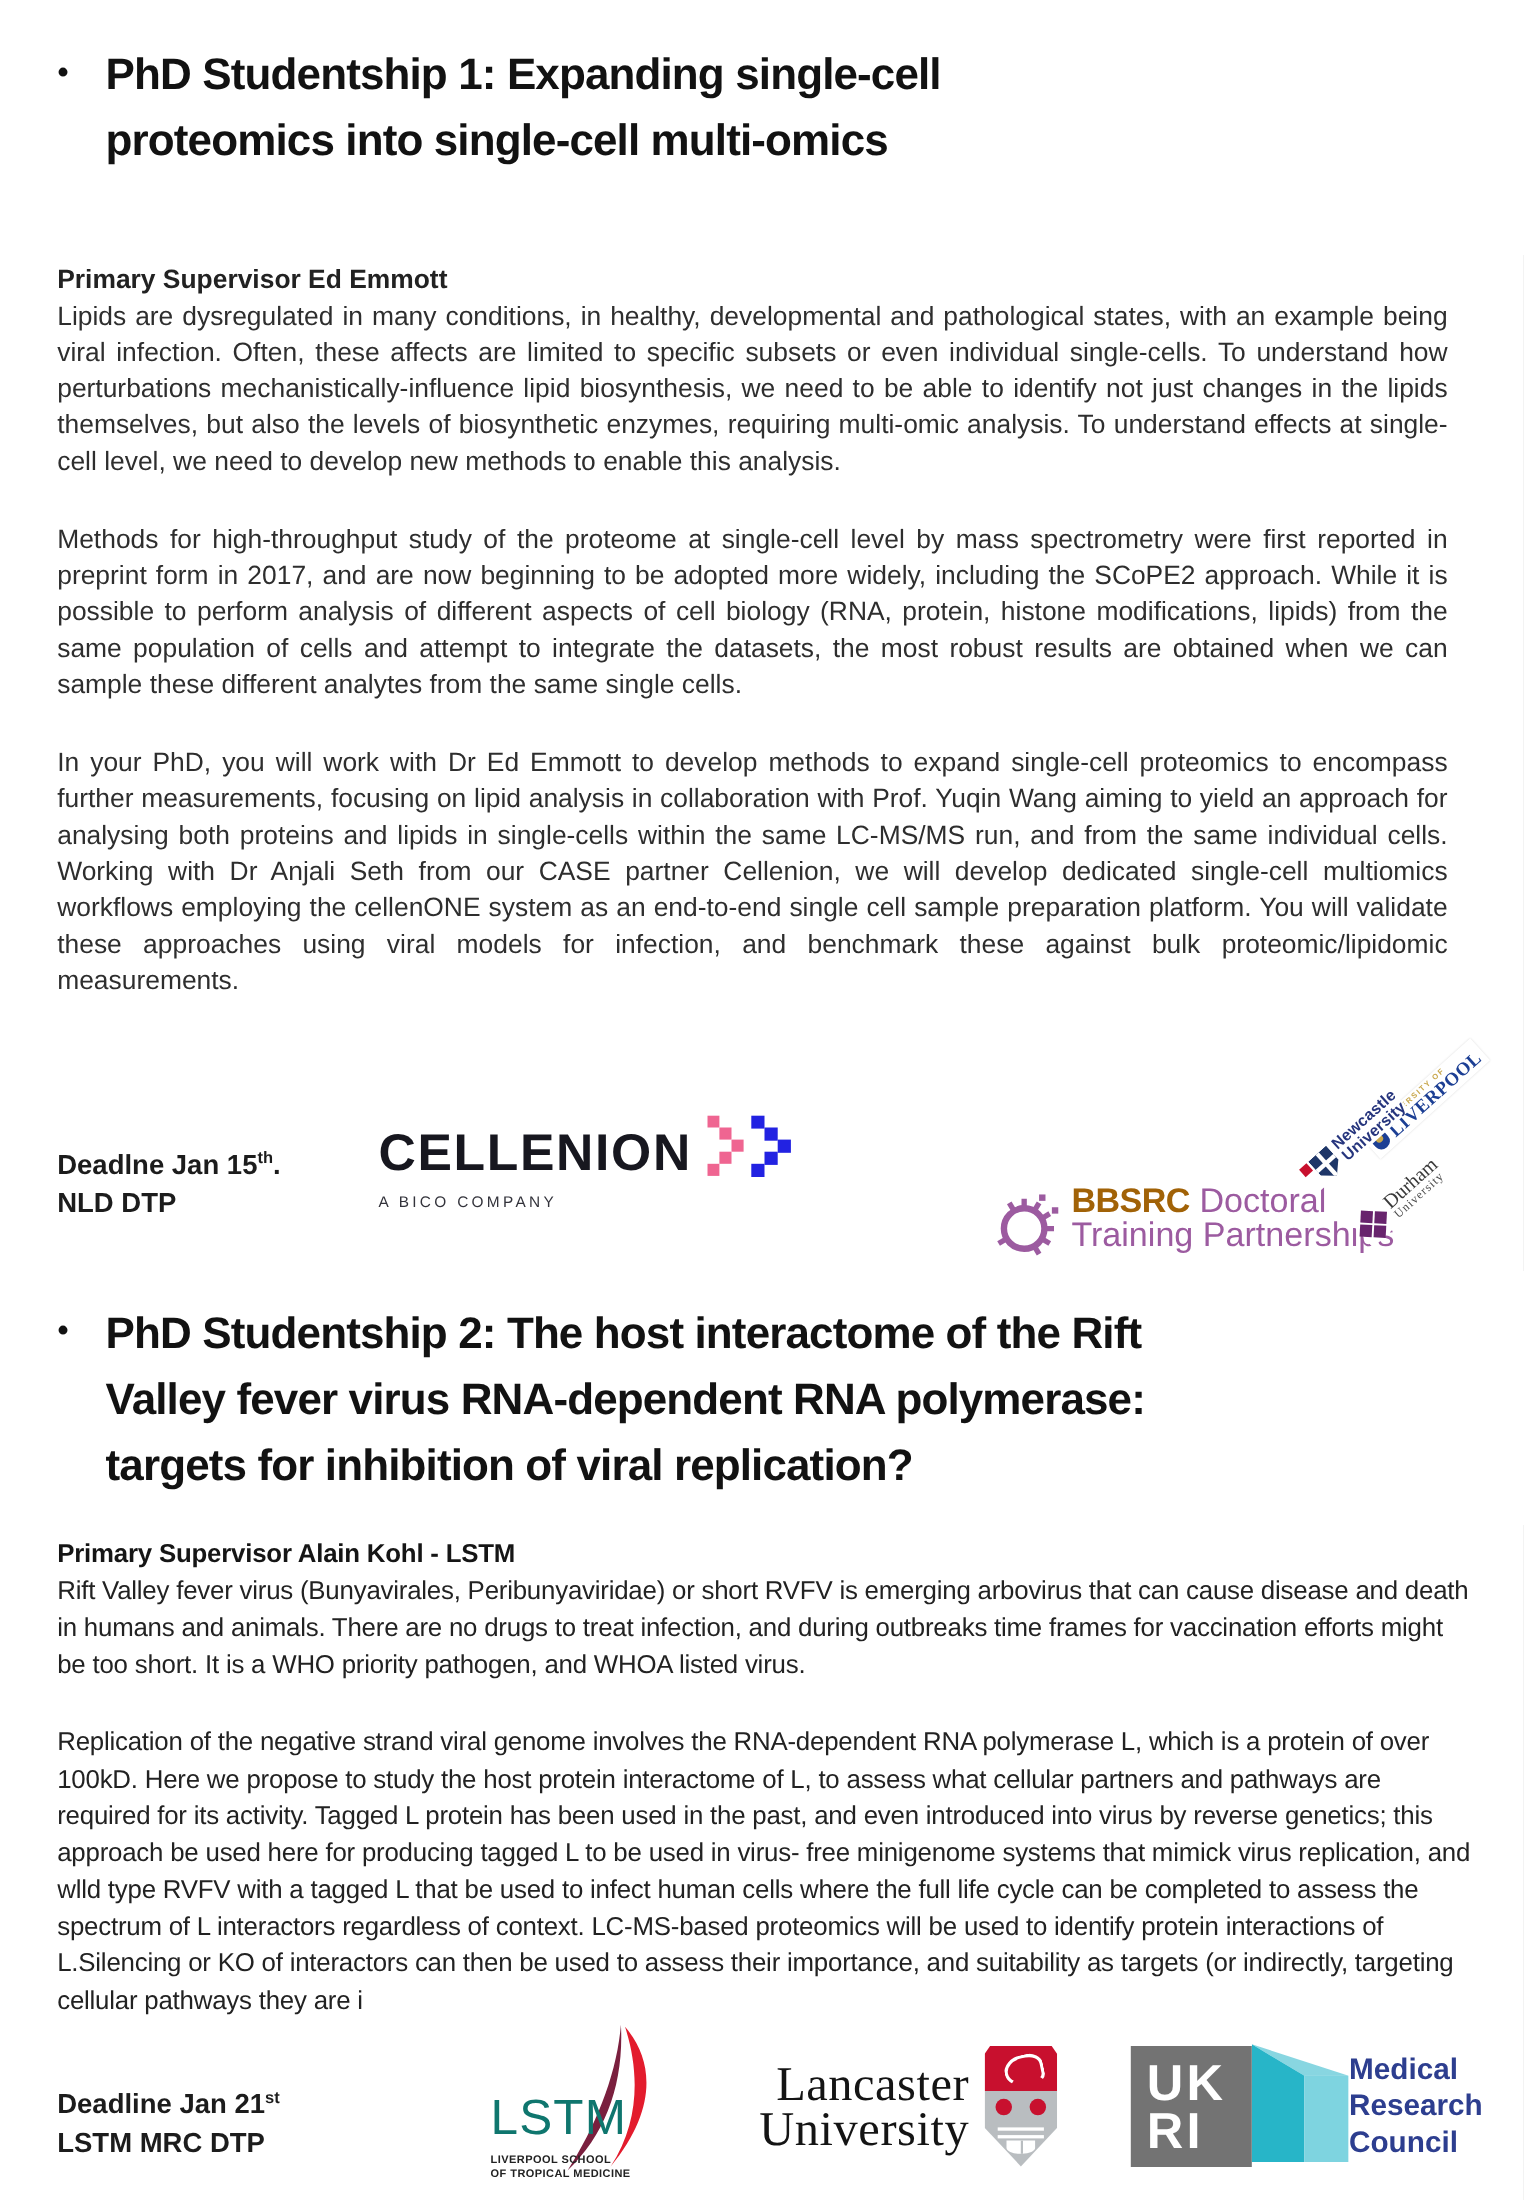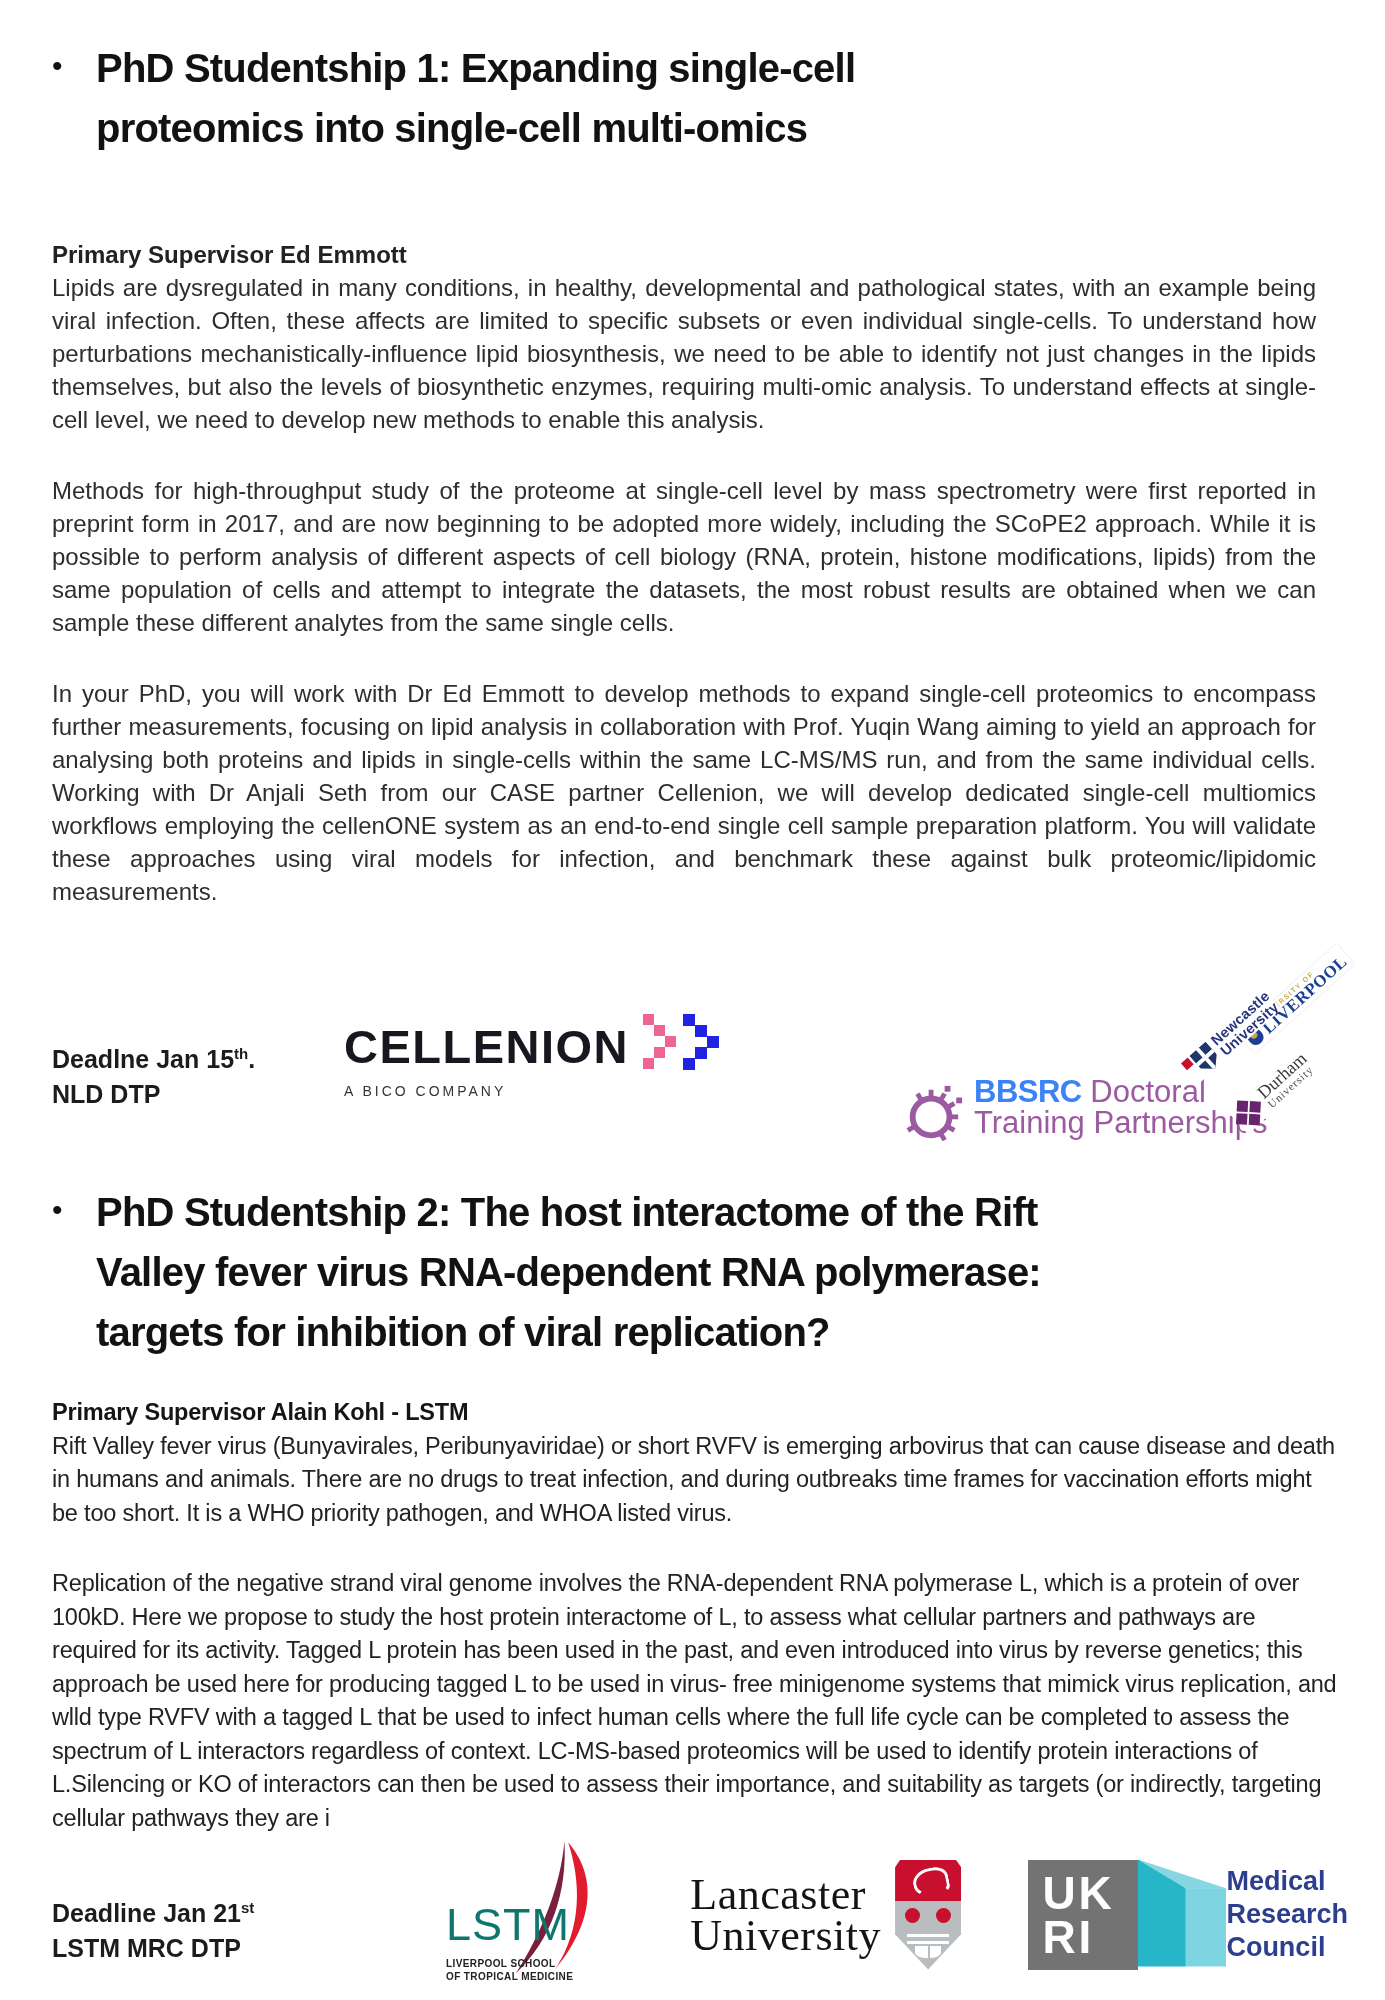--- a/index.html
+++ b/index.html
@@ -50,21 +50,21 @@
   }
   #cellenion .chev{display:inline-block; vertical-align:middle; margin-left:14px; margin-top:-6px;}
   #cellenion .tagline{
     margin-top:9px; font-size:14px; letter-spacing:3px; color:#33333b; font-weight:400;
   }
   
   #bbsrc{position:absolute; left:902px; top:1076px; display:flex; align-items:flex-start; z-index:3;}
   #bbsrc .gear{flex:0 0 auto; margin-right:10px; margin-top:2px;}
   #bbsrc .text{line-height:31px; white-space:nowrap;}
   #bbsrc .l1{font-size:31px;}
-  #bbsrc .word{color:#3b82f6; font-weight:700; letter-spacing:-0.5px;}
+  #bbsrc .word{color:#a16207; font-weight:700; letter-spacing:-0.5px;}
   #bbsrc .rest{color:#9c5ba0; font-weight:400;}
   #bbsrc .l2{font-size:31px; color:#9c5ba0;}
   
   #uni-cluster{position:absolute; left:1180px; top:982px; width:205px; height:175px; z-index:3;}
   .uni{position:absolute; transform:rotate(-42deg); transform-origin:left center; display:flex; align-items:center; background:#fff;}
   #uni-liverpool{left:66px; top:48px; padding:2px 4px; box-shadow:0 0 2px rgba(0,0,0,.15);}
   #uni-liverpool .crest{width:15px; height:19px; background:#1c3f94; border-radius:0 0 7px 7px; margin-right:4px; position:relative;}
   #uni-liverpool .crest::after{content:""; position:absolute; left:4px; top:5px; width:7px; height:7px; background:#c8a74c; border-radius:50%;}
   #uni-liverpool .small{font-size:7px; letter-spacing:1.6px; color:#c8a74c; font-weight:700;}
   #uni-liverpool .big{font-size:17px; letter-spacing:0.5px; color:#1c3f94; font-weight:700; font-family:"Liberation Serif", serif; line-height:16px;}
@@ -88,21 +88,21 @@
     position:absolute; left:438px; top:1832px; width:910px; height:165px; background:#ffffff;
     display:flex; justify-content:space-between; align-items:center; z-index:3;
   }
   
   #lstm{position:relative; width:185px; height:160px; flex:0 0 auto;}
   #lstm .swoosh{position:absolute; right:18px; top:2px;}
   #lstm .abbr{position:absolute; left:8px; bottom:44px; font-size:45px; color:#0f766e; letter-spacing:1px;}
   #lstm .sub{position:absolute; left:8px; bottom:12px; font-size:10px; font-weight:700; color:#222; line-height:13px; letter-spacing:0.4px;}
   
   #lancaster{display:flex; align-items:center; flex:0 0 auto;}
-  #lancaster .name{font-family:"Liberation Serif", serif; font-size:44px; color:#141414; line-height:41px; margin-right:14px; letter-spacing:0.5px;}
+  #lancaster .name{font-family:"Liberation Serif", serif; font-size:44px; color:#141414; line-height:41px; margin-right:14px; letter-spacing:0.5px;text-align:right;}
   #lancaster .shield{position:relative; width:66px; height:110px; clip-path:polygon(8% 0,92% 0,100% 7%,100% 68%,50% 100%,0 68%,0 7%); background:linear-gradient(#c8102e 0 37%, #b9bdc0 37% 100%);}
   #lancaster .lion{position:absolute; left:18px; top:8px; width:30px; height:22px; border:3px solid #ffffff; border-radius:50% 40% 30% 50%; border-bottom-color:transparent; transform:rotate(-12deg);}
   #lancaster .rose{position:absolute; width:15px; height:15px; border-radius:50%; background:#c8102e; top:48px;}
   #lancaster .rose.l{left:10px;} #lancaster .rose.r{right:10px;}
   #lancaster .wave{position:absolute; left:12px; right:12px; top:74px; height:3px; background:#fff;}
   #lancaster .wave.w2{top:81px;}
   #lancaster .book{position:absolute; left:50%; transform:translateX(-50%); bottom:12px; width:26px; height:12px; background:#fff; border-radius:0 0 45% 45%;}
   #lancaster .book::after{content:""; position:absolute; left:50%; top:0; width:2px; height:100%; background:#b9bdc0;}
   
   #ukri{display:flex; align-items:center; flex:0 0 auto;}

